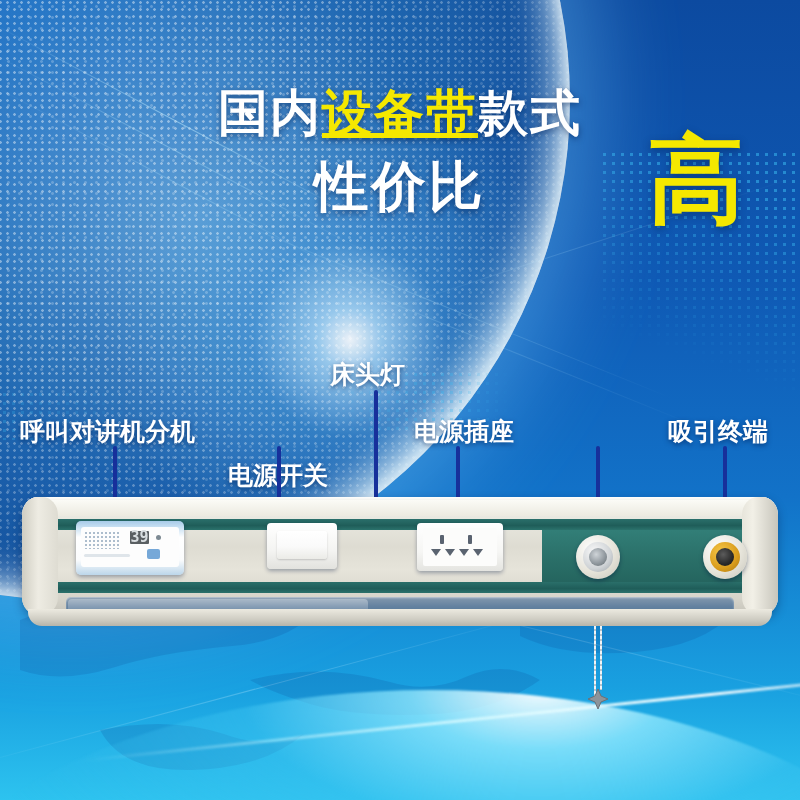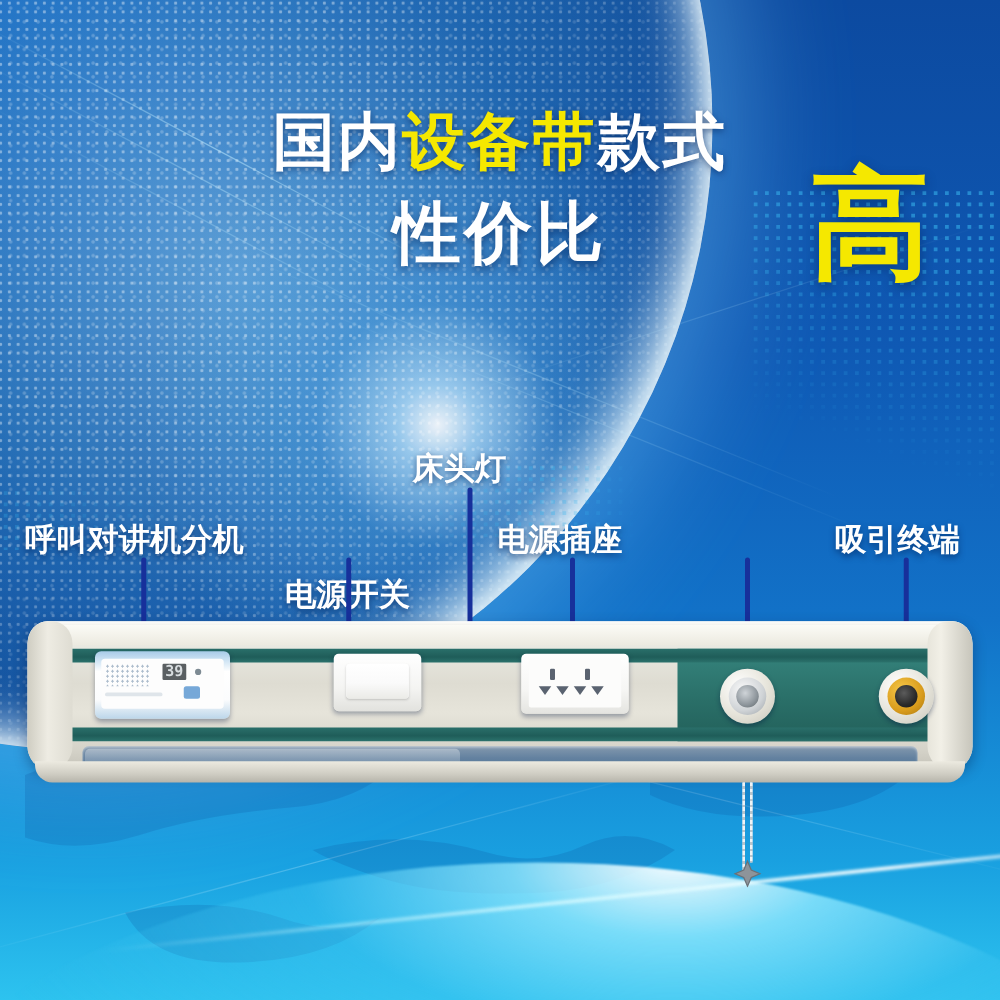--- a/index.html
+++ b/index.html
@@ -79,21 +79,21 @@
 
   
   .headline{position:absolute;left:0;top:88px;width:800px;text-align:center;}
   .hl1{
     font-size:50px;font-weight:bold;letter-spacing:2px;line-height:1;
     font-family:"DejaVu Sans","Liberation Sans",sans-serif;
     color:#ffffff;
     text-shadow:0 2px 6px rgba(2,30,80,.55);
     white-space:nowrap;
   }
-  .hl1 .hi{color:#f5e800;}
+  .hl1 .hi{color:#f5e800;text-decoration:underline;}
   .hl2{
     position:absolute;left:0;top:72px;width:800px;text-align:center;
     font-size:54px;font-weight:bold;letter-spacing:3px;line-height:1;
     font-family:"DejaVu Sans","Liberation Sans",sans-serif;
     color:#ffffff;text-shadow:0 3px 7px rgba(2,30,80,.55);
   }
   .bigchar{
     position:absolute;left:648px;top:132px;
     font-size:96px;font-weight:bold;line-height:1;
     font-family:"DejaVu Sans","Liberation Sans",sans-serif;
@@ -160,21 +160,21 @@
     background:linear-gradient(180deg,#a8cbe8,#cfe4f4 14%,#ffffff 30%,#fbfcfd 72%,#bcd6ea 100%);
     box-shadow:0 2px 4px rgba(0,20,60,.35);
   }
   .ic-face{position:absolute;left:5px;top:6px;width:98px;height:40px;background:#fdfdfd;border-radius:3px;}
   .ic-grille{
     position:absolute;left:8px;top:10px;width:36px;height:18px;
     background-image:radial-gradient(#9fb2c4 .8px,transparent 1px);background-size:4px 4px;
     opacity:.85;
   }
   .ic-disp{position:absolute;left:54px;top:10px;width:19px;height:13px;background:#5a5f62;border-radius:1px;
-    color:#d8dde0;font-family:"DejaVu Sans Mono","Liberation Mono",monospace;font-size:12px;line-height:13px;text-align:center;font-weight:bold;}
+    color:#d8dde0;font-family:"DejaVu Sans Mono","Liberation Mono",monospace;font-size:15px;line-height:13px;text-align:center;font-weight:bold;}
   .ic-led{position:absolute;left:80px;top:14px;width:5px;height:5px;border-radius:50%;background:#7d8a93;}
   .ic-btn{position:absolute;left:71px;top:28px;width:13px;height:10px;border-radius:2px;background:#76a8d8;}
   .ic-slot{position:absolute;left:8px;top:33px;width:46px;height:3px;border-radius:2px;background:#dfe5ea;}
 
   
   .switch{
     position:absolute;left:245px;top:26px;width:70px;height:46px;border-radius:4px;
     background:linear-gradient(180deg,#ffffff,#f4f4f2 60%,#e2e2de);
     box-shadow:0 2px 4px rgba(0,20,60,.35);
   }
@@ -248,21 +248,21 @@
 
   <div class="headline">
     <div class="hl1"><span>国内</span><span class="hi">设备带</span><span>款式</span></div>
     <div class="hl2">性价比</div>
   </div>
   <div class="bigchar">高</div>
 
   <div class="label" style="left:8px;top:415px;padding-left:12px;">呼叫对讲机分机</div>
   <div class="label" style="left:228px;top:415px;margin-top:44px;">电源开关</div>
   <div class="label" style="left:330px;top:358px;">床头灯</div>
-  <div class="label" style="left:398px;top:415px;text-align:center;">电源插座</div>
+  <div class="label" style="left:414px;top:415px;text-align:center;">电源插座</div>
   <div class="label" style="left:668px;top:415px;">吸引终端</div>
 
   <div class="leader" style="left:113px;top:446px;height:76px;"></div>
   <div class="leader" style="left:277px;top:446px;height:76px;"></div>
   <div class="leader" style="left:374px;top:390px;height:213px;"></div>
   <div class="leader" style="left:456px;top:446px;height:76px;"></div>
   <div class="leader" style="left:596px;top:446px;height:83px;"></div>
   <div class="leader" style="left:723px;top:446px;height:83px;"></div>
 
   <div class="cbox" style="left:62px;top:514px;width:105px;height:64px;"></div>

